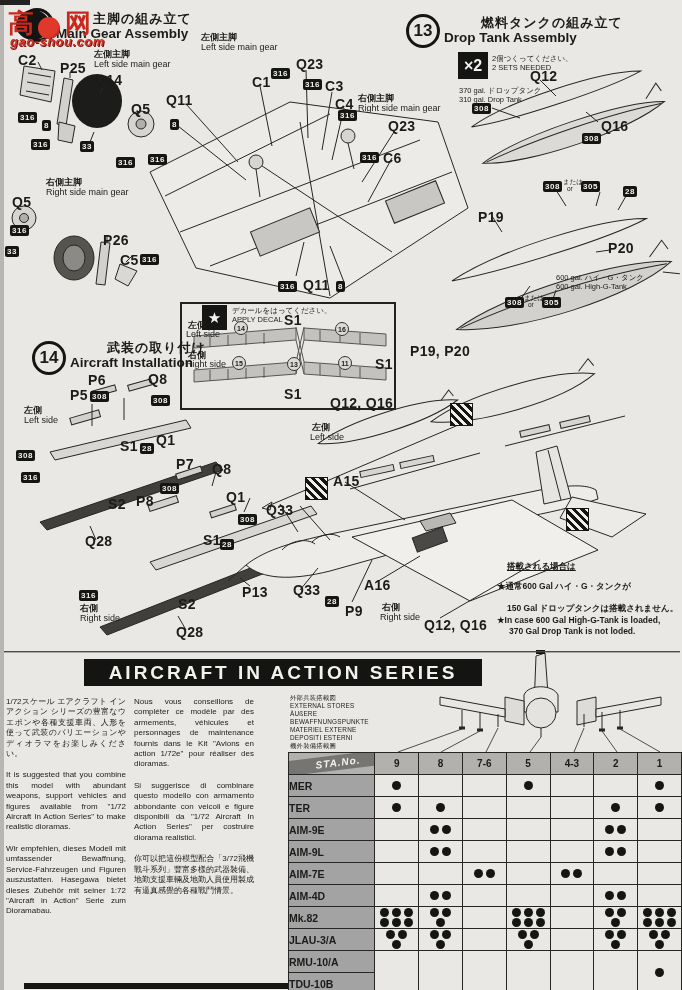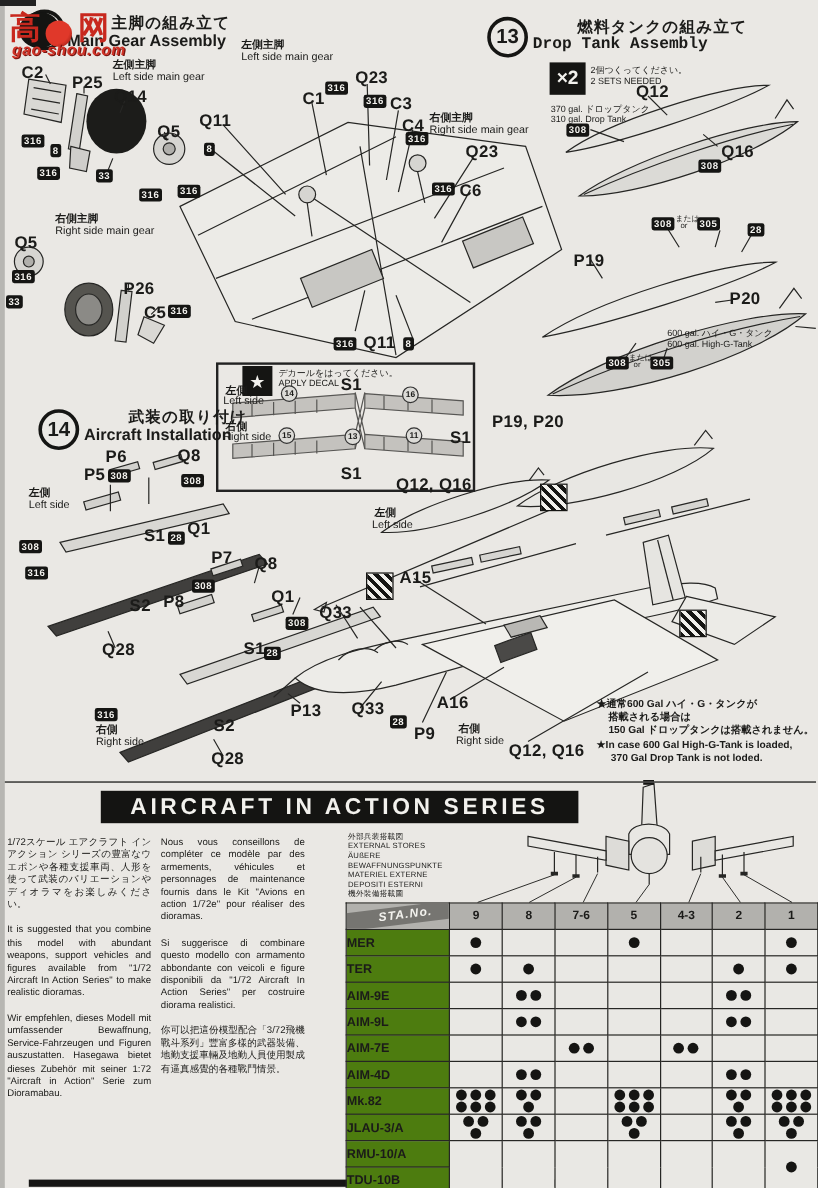--- a/index.html
+++ b/index.html
@@ -43,21 +43,21 @@
   .banner{position:absolute;left:84px;top:659px;width:398px;height:27px;background:#141412;
           color:#f2f1ed;display:flex;align-items:center;justify-content:center;
           font-weight:bold;font-size:19px;letter-spacing:3px;z-index:3;white-space:nowrap;}
   .col{position:absolute;width:120px;font-size:8px;line-height:10.4px;text-align:justify;z-index:3;}
   .col p{margin:0 0 11px 0;}
   .stores-hd{position:absolute;left:290px;top:694px;font-size:6.4px;line-height:8px;z-index:3;
              letter-spacing:.2px;}
   
   #stores-table{position:absolute;left:288px;top:752px;z-index:4;border-collapse:collapse;}
   #stores-table td{border:1px solid #262624;padding:0;}
-  td.lab{width:86px;background:#4d7c0f;font-weight:bold;font-size:10.5px;padding-left:6px;height:21px;}
+  td.lab{width:86px;background:#a3a3a3;font-weight:bold;font-size:10.5px;padding-left:6px;height:21px;}
   td.hnum{width:43px;background:#b2b1ad;font-weight:bold;font-size:10px;text-align:center;height:20px;}
   td.hsta{background:#b2b1ad;position:relative;overflow:hidden;}
   .staband{position:absolute;left:-6px;top:2px;width:110px;height:15px;background:#767571;
            transform:rotate(-7deg);color:#f3f2ee;font-weight:bold;font-style:italic;font-size:10px;
            display:flex;align-items:center;justify-content:center;letter-spacing:1px;}
   td.cell{background:#e9e8e4;text-align:center;vertical-align:middle;}
   .dotrow{display:flex;justify-content:center;gap:3px;line-height:0;margin:1px 0;}
   .dot{width:9px;height:9px;border-radius:50%;background:#151513;display:inline-block;}
   svg{position:absolute;left:0;top:0;z-index:1;}
   .edge{position:absolute;background:#b7b6b2;z-index:0;}
@@ -187,21 +187,21 @@
     <rect x="4" y="651" width="676" height="1.4" fill="#4a4a48" stroke="none"></rect>
     <rect x="24" y="983" width="562" height="6" fill="#161614" stroke="none"></rect>
   </svg>
 
   <div class="stepcirc" style="left:20px;top:8px;">12</div>
   <div class="t-jp" style="left:56px;top:10px;">主脚の組み立て</div>
   <div class="t-en" style="left:56px;top:26px;">Main Gear Assembly</div>
 
   <div class="stepcirc" style="left:406px;top:14px;">13</div>
   <div class="t-jp" style="left:444px;top:14px;">燃料タンクの組み立て</div>
-  <div class="t-en" style="left:444px;top:30px;font-family:Liberation Mono, monospace;">Drop Tank Assembly</div>
+  <div class="t-en" style="left:444px;top:30px;">Drop Tank Assembly</div>
 
   <div class="stepcirc" style="left:32px;top:341px;">14</div>
   <div class="t-jp" style="left:70px;top:339px;">武装の取り付け</div>
   <div class="t-en" style="left:70px;top:355px;">Aircraft Installation</div>
 
   <div class="x2box" style="left:458px;top:52px;">×2</div>
 
   <div class="decalbox"></div>
   <div class="starbox" style="left:202px;top:305px;">★</div>
   <div class="ann a-tn" style="left:232px;top:306px;">デカールをはってください。</div>
@@ -327,21 +327,21 @@
       <span class="ann a-part" style="left: 266px; top: 502px;">Q33</span>
       <span class="ann a-part" style="left: 293px; top: 582px;">Q33</span>
       <span class="ann a-badge" style="left: 325px; top: 596px;">28</span>
       <span class="ann a-part" style="left: 345px; top: 603px;">P9</span>
       <span class="ann a-part" style="left: 364px; top: 577px;">A16</span>
       <span class="ann a-jn" style="left: 382px; top: 601px;">右側</span>
       <span class="ann a-en" style="left: 380px; top: 612px;">Right side</span>
       <span class="ann a-part" style="left: 424px; top: 617px;">Q12, Q16</span>
       <span class="ann a-part" style="left: 242px; top: 584px;">P13</span>
       <span class="ann a-note" style="left: 497px; top: 581px;">★通常600 Gal ハイ・G・タンクが</span>
-      <span class="ann a-note" style="left: 507px; top: 592px;">搭載される場合は</span>
+      <span class="ann a-note" style="left: 507px; top: 561px; text-decoration: underline;">搭載される場合は</span>
       <span class="ann a-note" style="left: 507px; top: 603px;">150 Gal ドロップタンクは搭載されません。</span>
       <span class="ann a-note" style="left: 497px; top: 615px;">★In case 600 Gal High-G-Tank is loaded,</span>
       <span class="ann a-note" style="left: 509px; top: 626px;">370 Gal Drop Tank is not loded.</span>
     </div>
 
   <div class="banner">AIRCRAFT  IN  ACTION  SERIES</div>
 
   <div class="col" style="left:6px;top:697px;">
     <p>1/72スケール エアクラフト イン アクション シリーズの豊富なウエポンや各種支援車両、人形を使って武装のバリエーションやディオラマをお楽しみください。</p>
     <p>It is suggested that you combine this model with abundant weapons, support vehicles and figures available from "1/72 Aircraft In Action Series" to make realistic dioramas.</p>

